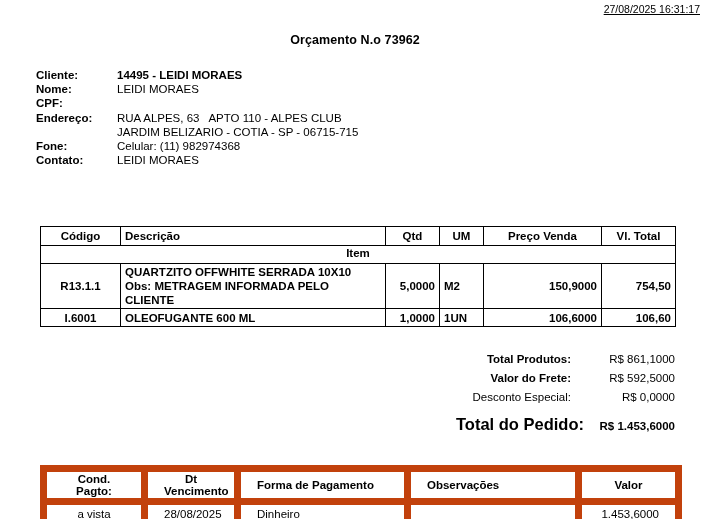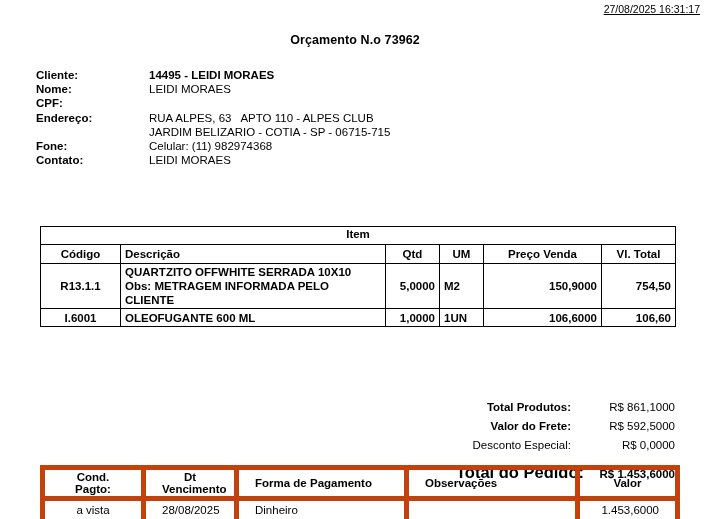--- a/index.html
+++ b/index.html
@@ -54,21 +54,20 @@
     height: 14.2px;
   }
   .cust-label {
     width: 81px;
     flex: 0 0 81px;
     font-weight: bold;
     white-space: nowrap;
   }
   .cust-value {
     white-space: pre;
-    margin-left: 32px;
   }
   .cust-value.bold {
     font-weight: bold;
   }
 
   
   .items-table {
     position: absolute;
     top: 226px;
     left: 40px;
@@ -136,21 +135,20 @@
   .totals-row {
     display: flex;
     justify-content: flex-end;
     align-items: baseline;
     height: 19px;
   }
   .totals-row .t-label {
     text-align: right;
     padding-right: 8px;
     white-space: nowrap;
-    margin-top: 48px;
   }
   .totals-row .t-label.bold {
     font-weight: bold;
   }
   .totals-row .t-value {
     width: 96px;
     flex: 0 0 96px;
     text-align: right;
     white-space: nowrap;
   }
@@ -175,21 +173,21 @@
   .payment-table {
     position: absolute;
     top: 465px;
     left: 40px;
     width: 635px;
     border-collapse: collapse;
     font-size: 11.5px;
     table-layout: fixed;
   }
   .payment-table th, .payment-table td {
-    border: 5px solid #c2410c;
+    border: 7px solid #c2410c;
     height: 16px;
     padding: 1px 16px;
   }
   .payment-table th {
     font-weight: bold;
     text-align: center;
   }
   .payment-table th.left, .payment-table td.left {
     text-align: left;
   }
@@ -243,29 +241,29 @@
   <colgroup>
     <col style="width:80px">
     <col style="width:265px">
     <col style="width:54px">
     <col style="width:44px">
     <col style="width:118px">
     <col style="width:74px">
   </colgroup>
   <tbody>
     <tr>
-      <td class="item-span" colspan="6">Item</td>
-    </tr>
-    <tr>
       <th class="center">Código</th>
       <th class="left">Descrição</th>
       <th>Qtd</th>
       <th>UM</th>
       <th>Preço Venda</th>
       <th>Vl. Total</th>
+    </tr>
+    <tr>
+      <td class="item-span" colspan="6">Item</td>
     </tr>
     <tr class="row-tall">
       <td class="code">R13.1.1</td>
       <td class="desc">QUARTZITO OFFWHITE SERRADA 10X10
 Obs: METRAGEM INFORMADA PELO
 CLIENTE</td>
       <td class="num">5,0000</td>
       <td class="um">M2</td>
       <td class="num">150,9000</td>
       <td class="num">754,50</td>

